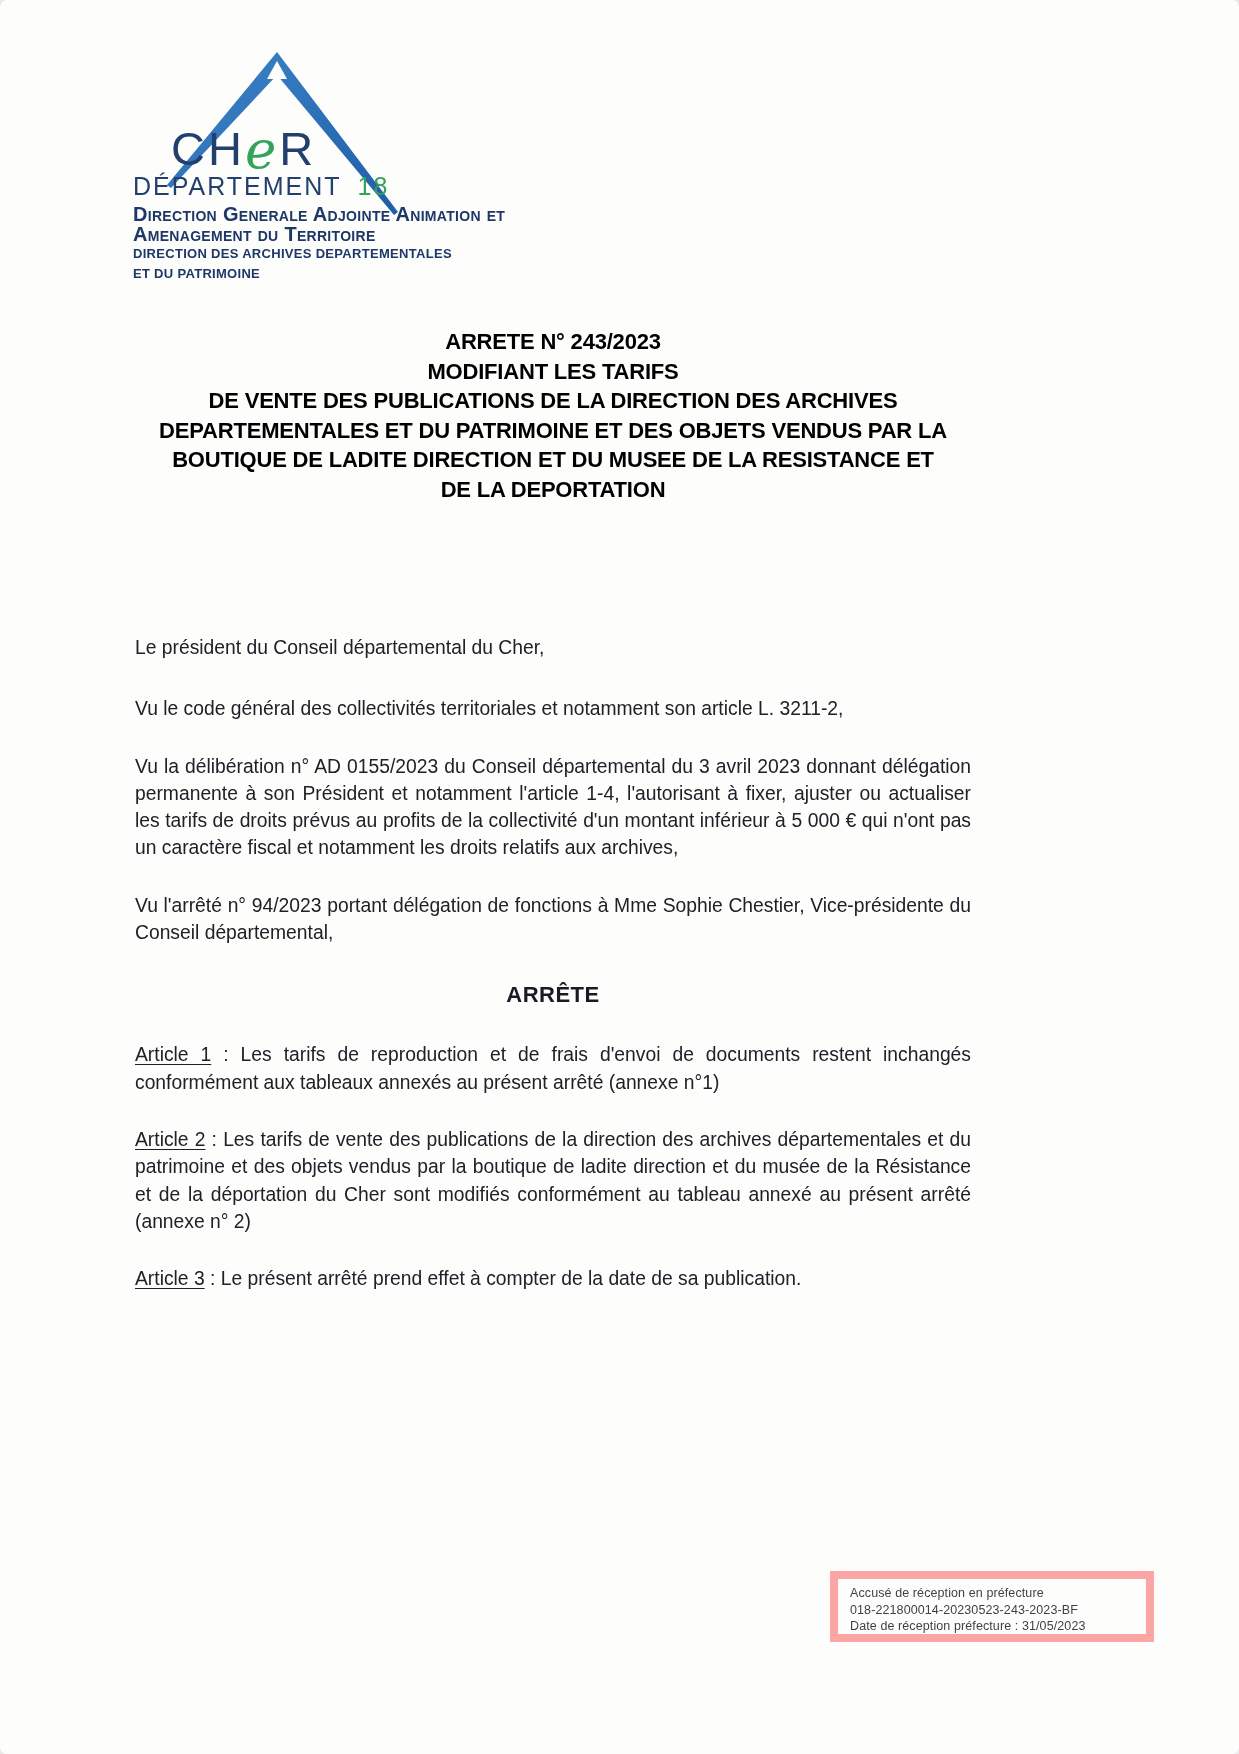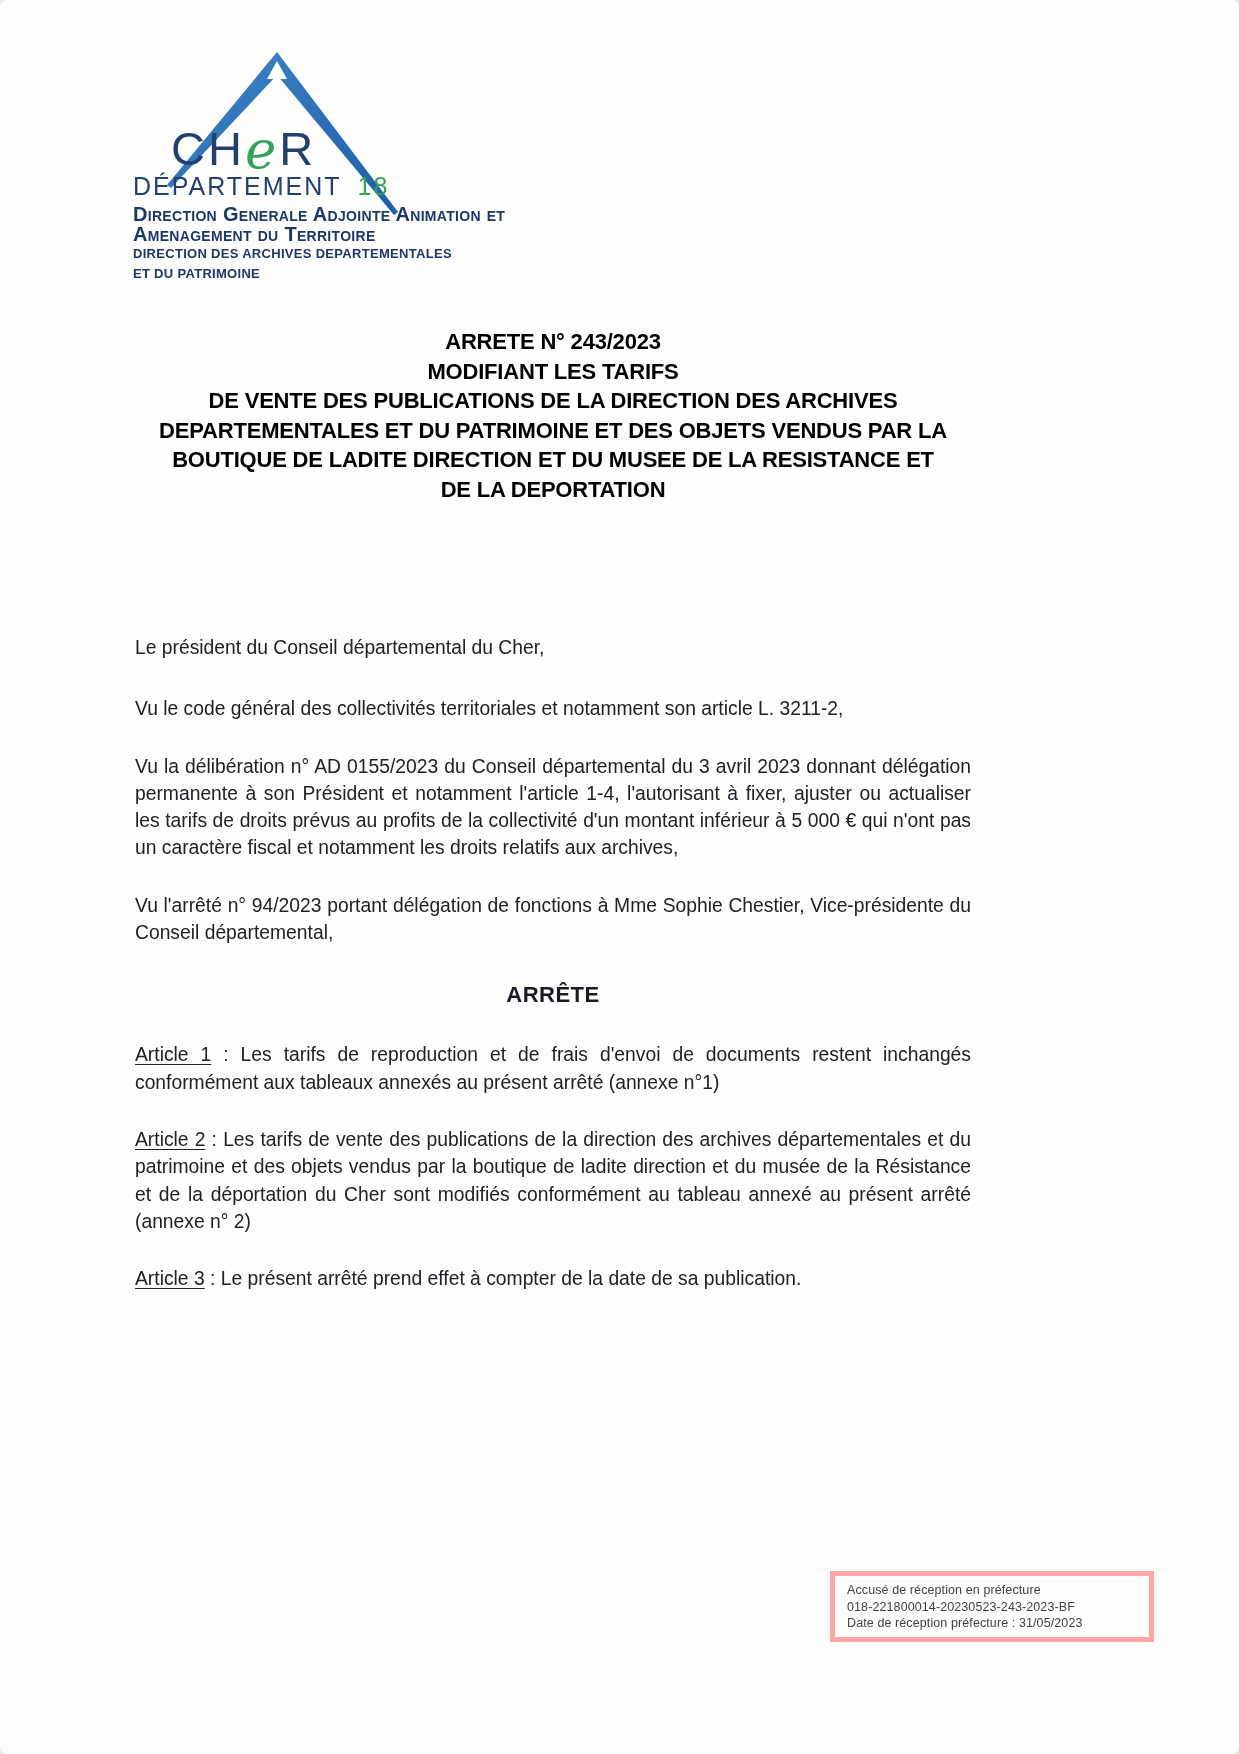--- a/index.html
+++ b/index.html
@@ -54,21 +54,21 @@
   .body-block p.p-first{margin-bottom:34px;}
   .arrete-heading{
     margin:36px 0 33px 0;
     text-align:center;font-weight:700;font-size:22px;
     color:#191a24;letter-spacing:.5px;
   }
   .article-label{text-decoration:underline;text-underline-offset:3px;}
   
   .stamp{
     position:absolute;left:830px;top:1571px;width:324px;height:71px;
-    border:5px solid #fca5a5;background:#fdfdfc;
+    border:8px solid #fca5a5;background:#fdfdfc;
     box-sizing:border-box;padding:6px 0 0 12px;
   }
   .stamp-line{
     font-size:12.5px;line-height:16.5px;color:#3f3f48;
     white-space:nowrap;letter-spacing:.1px;
   }
 </style>
 </head>
 <body>
 

